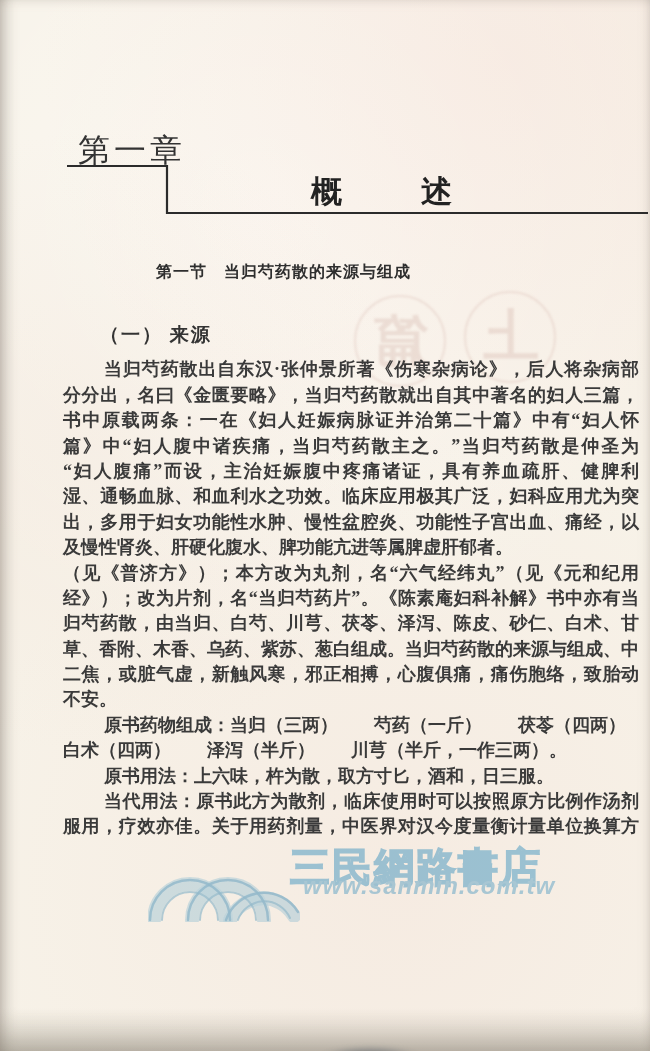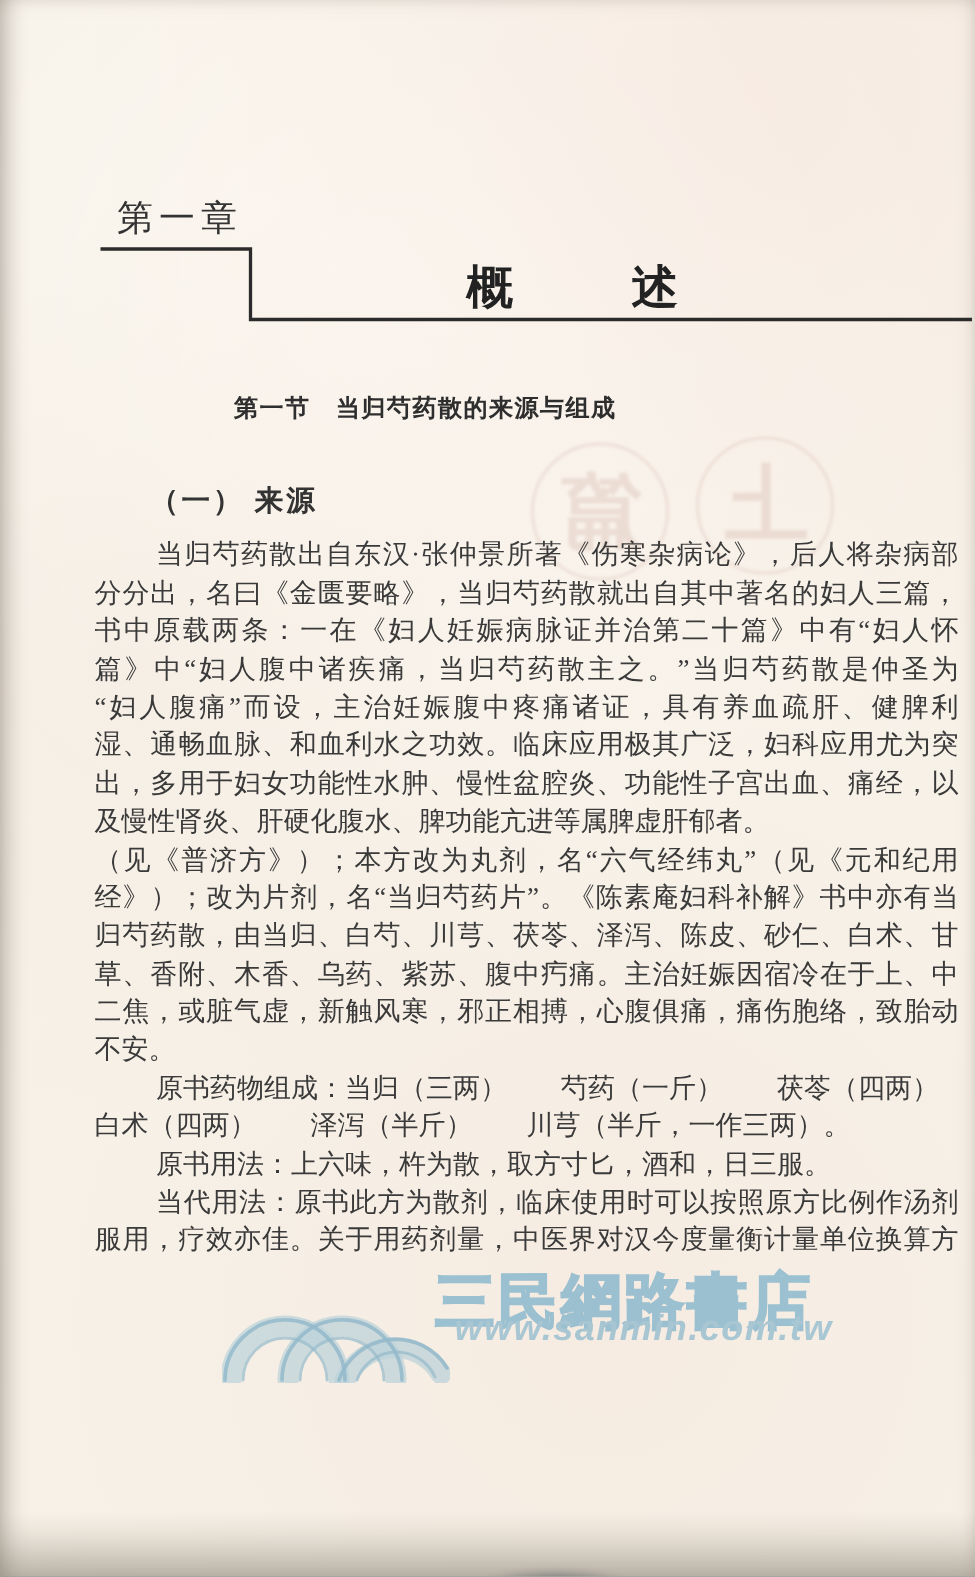--- a/index.html
+++ b/index.html
@@ -18,21 +18,21 @@
       inset 14px 0 16px -12px rgba(90,80,70,.45),
       inset -7px 0 9px -7px rgba(120,110,100,.25),
       inset 0 -28px 30px -20px rgba(100,95,85,.45),
       inset 0 10px 12px -10px rgba(150,140,128,.22);
     font-family:"Liberation Serif","DejaVu Serif",serif;
     color:#3a3a3a;
   }
   
   .chapter-label{
     position:absolute;left:78px;top:129px;
-    font-size:24px;letter-spacing:4px;color:#333;font-weight:500;
+    font-size:32px;letter-spacing:4px;color:#333;font-weight:500;
     white-space:nowrap;
   }
   .rule-svg{position:absolute;left:0;top:0;}
   .chapter-title{
     position:absolute;left:311px;top:171px;
     font-family:Liberation Sans, sans-serif;
     font-size:31px;font-weight:900;color:#222;
     letter-spacing:24px;white-space:nowrap;
   }
   .section-title{
@@ -42,21 +42,21 @@
     letter-spacing:1px;white-space:nowrap;
   }
   
   .body-text{
     position:absolute;left:63px;top:322px;width:576px;
     font-size:18px;z-index:2;
   }
   .line{
     height:25.4px;line-height:25.4px;
     text-align:justify;text-align-last:left;
-    overflow:visible;white-space:normal;
+    overflow:visible;white-space:normal;font-weight:bold;
   }
   .line.j{text-align-last:justify;}
   .line.ind{text-indent:41px;}
   .subhead{
     height:25.4px;line-height:25.4px;
     padding-left:37px;font-size:19px;font-weight:600;color:#333;
     letter-spacing:2px;
   }
   .subhead.first{margin-bottom:10px;}
   .subhead.second{margin-top:20px;margin-bottom:16px;}
@@ -141,21 +141,21 @@
         <div class="line j">湿、通畅血脉、和血利水之功效。临床应用极其广泛，妇科应用尤为突</div>
         <div class="line j">出，多用于妇女功能性水肿、慢性盆腔炎、功能性子宫出血、痛经，以</div>
         <div class="line">及慢性肾炎、肝硬化腹水、脾功能亢进等属脾虚肝郁者。</div>
       </div>
 
     <div>
 
         <div class="line j">（见《普济方》）；本方改为丸剂，名“六气经纬丸”（见《元和纪用</div>
         <div class="line j">经》）；改为片剂，名“当归芍药片”。《陈素庵妇科补解》书中亦有当</div>
         <div class="line j">归芍药散，由当归、白芍、川芎、茯苓、泽泻、陈皮、砂仁、白术、甘</div>
-        <div class="line j">草、香附、木香、乌药、紫苏、腹中㽲痛。主治妊娠因宿冷在于上、中</div>
+        <div class="line j">草、香附、木香、乌药、紫苏、葱白组成。当归芍药散的来源与组成、中</div>
         <div class="line j">二焦，或脏气虚，新触风寒，邪正相搏，心腹俱痛，痛伤胞络，致胎动</div>
         <div class="line">不安。</div>
       </div>
 
 
     <div>
 
     <div class="line ind">原书药物组成：当归（三两）　　芍药（一斤）　　茯苓（四两）</div>
         <div class="line">白术（四两）　　泽泻（半斤）　　川芎（半斤，一作三两）。</div>
         <div class="line ind">原书用法：上六味，杵为散，取方寸匕，酒和，日三服。</div>

